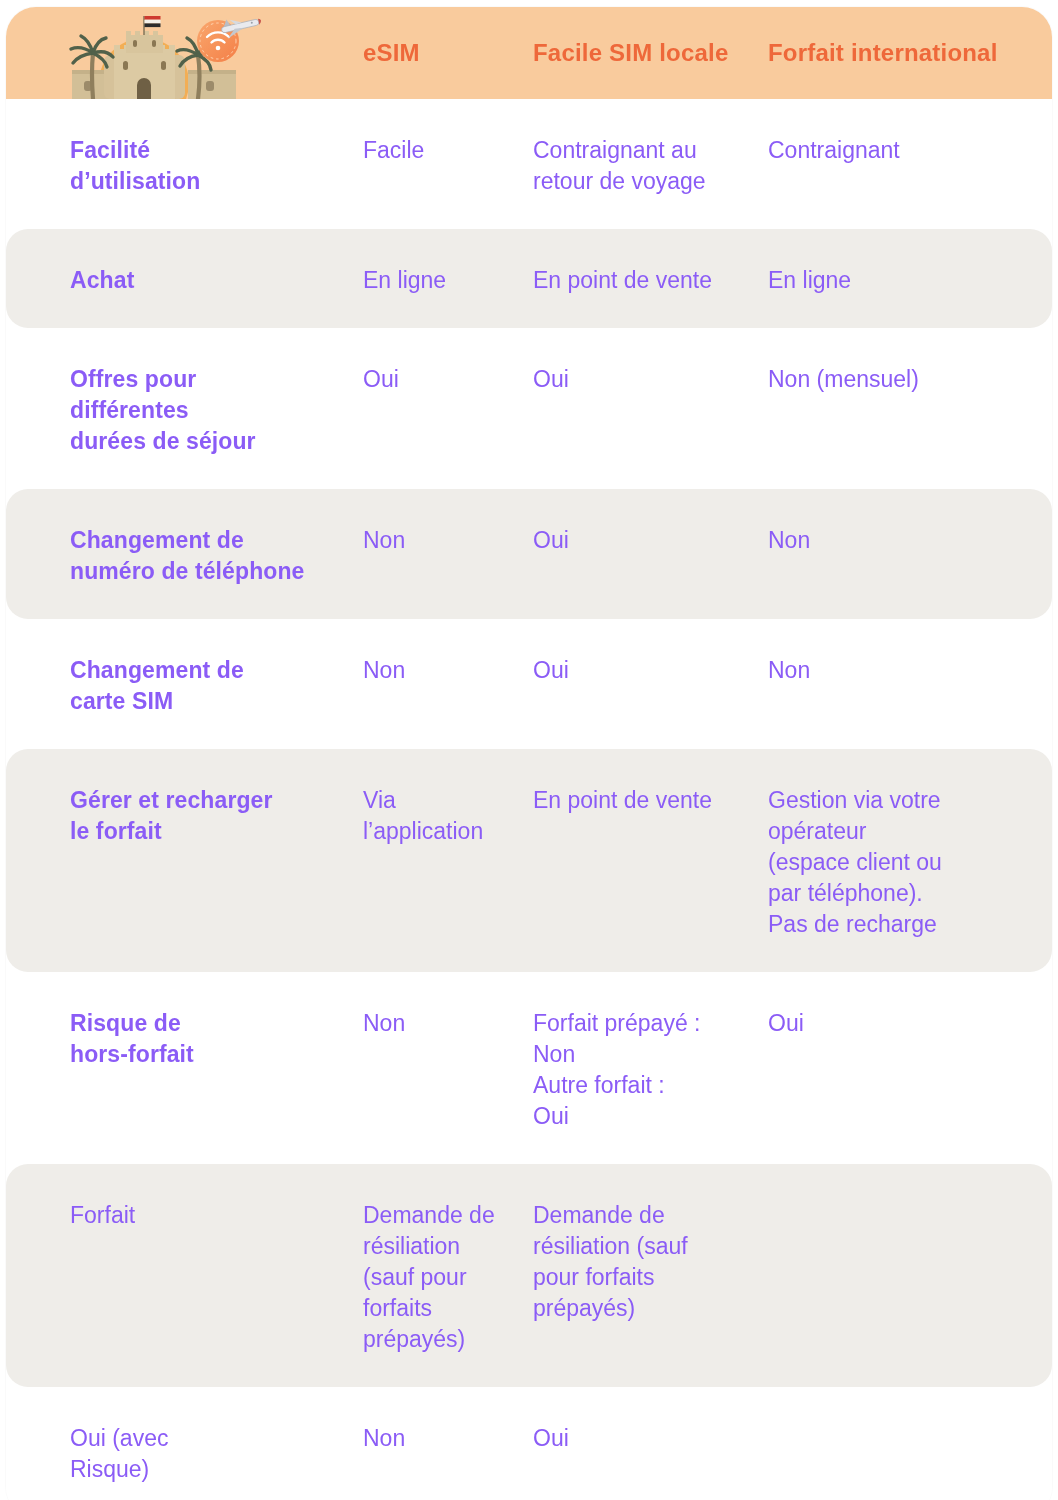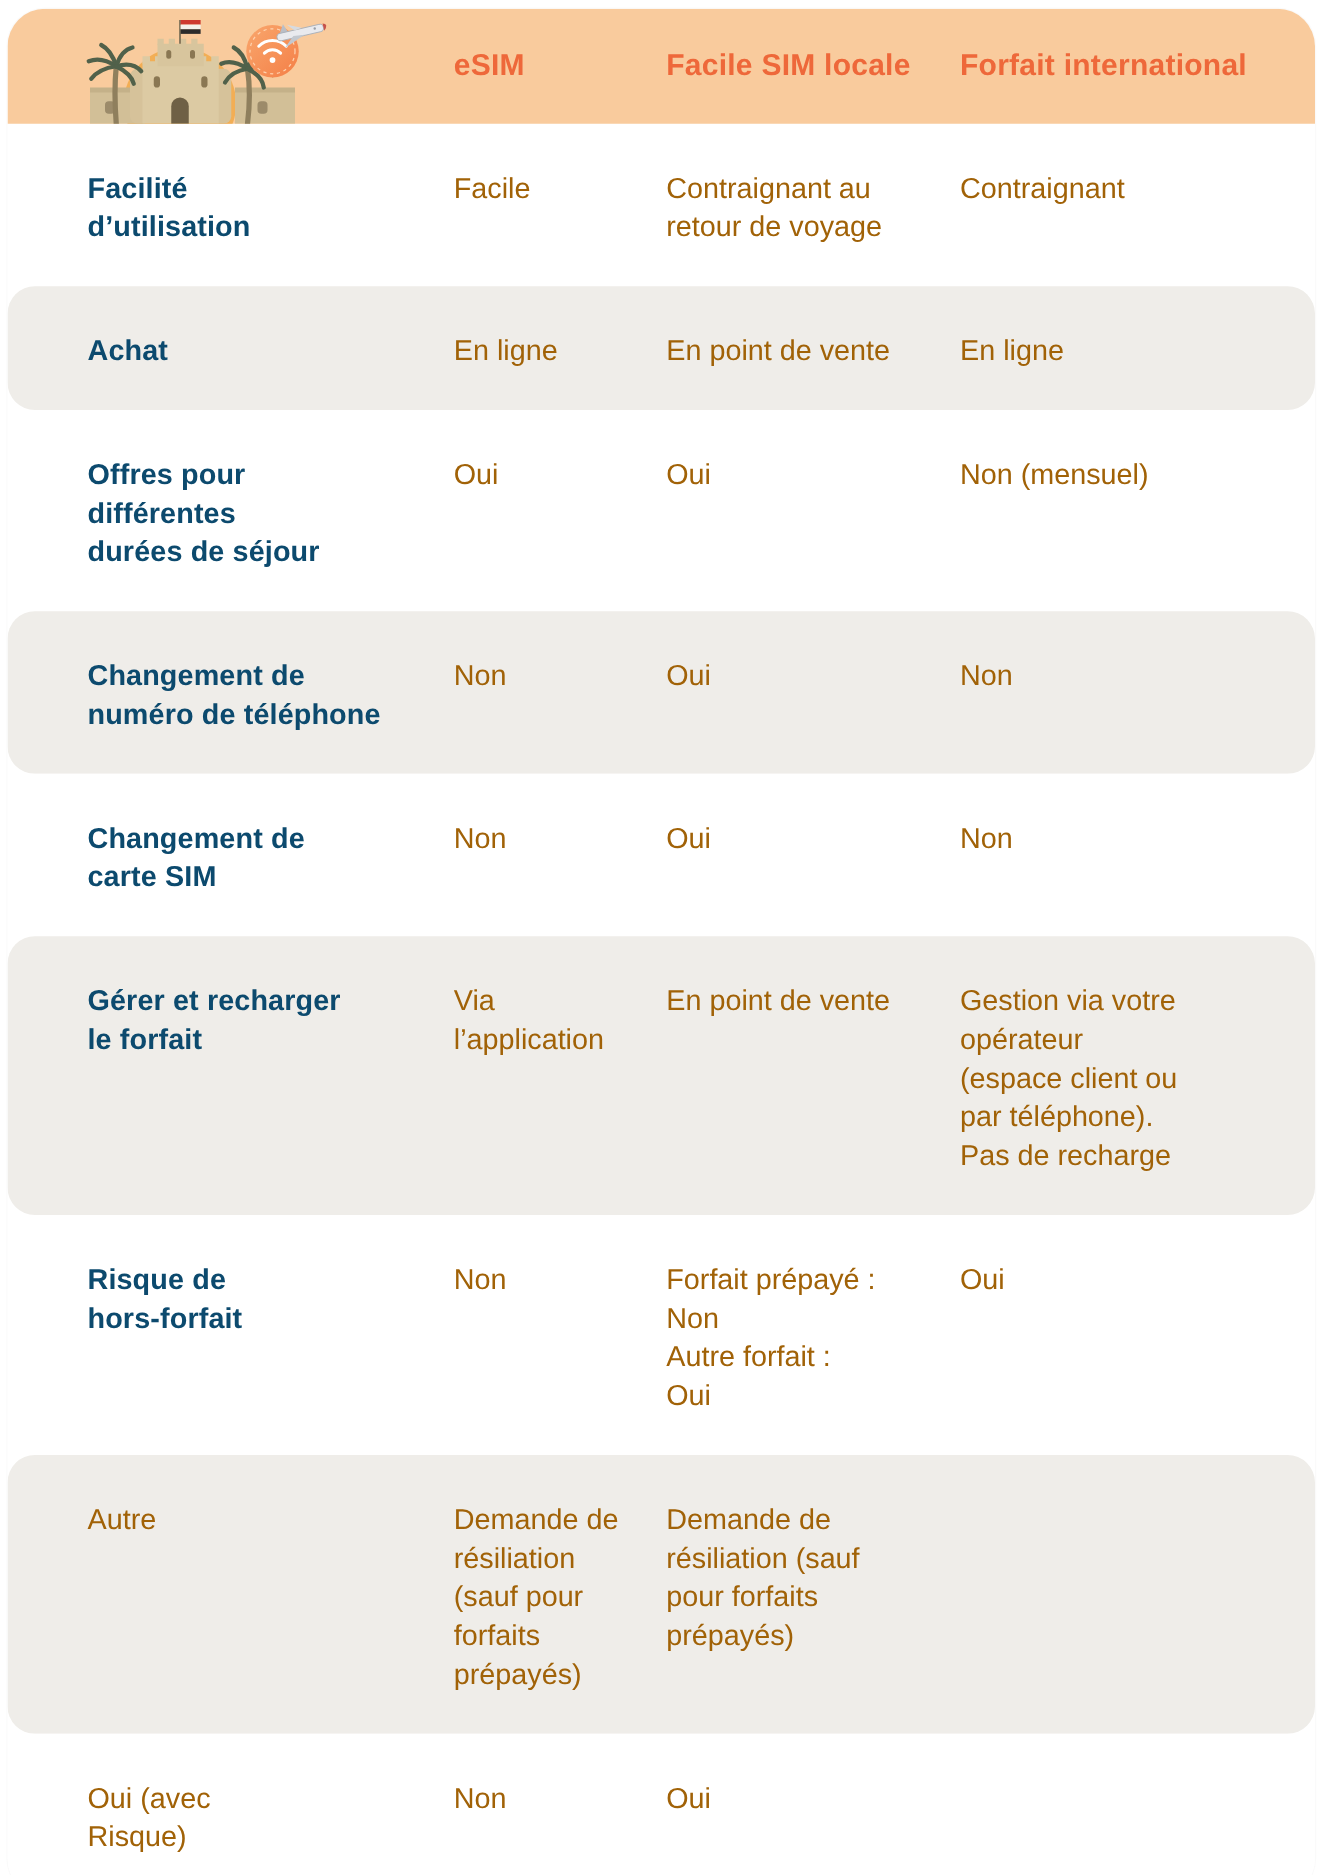--- a/index.html
+++ b/index.html
@@ -45,27 +45,27 @@
   .row {
     display: grid;
     grid-template-columns: 293px 170px 235px 1fr;
     padding: 36px 30px 32px 64px;
     background: #ffffff;
   }
   .row.alt { background: #efede9; border-radius: 22px; }
   .cell {
     font-size: 23px;
     line-height: 31px;
-    color: #a16207;
+    color: #8b5cf6;
     white-space: pre-line;
     padding-right: 18px;
   }
   .cell.label {
     font-weight: 700;
-    color: #0c4a6e;
+    color: #8b5cf6;
     letter-spacing: 0.1px;
   }
 </style>
 </head>
 <body>
 
 <div class="card">
 
   <div class="header">
 
@@ -221,21 +221,21 @@
 hors-forfait</div>
     <div class="cell">Non</div>
     <div class="cell">Forfait prépayé :
 Non
 Autre forfait :
 Oui</div>
     <div class="cell">Oui</div>
   </div>
 
   <div class="row alt">
-    <div class="cell">Autre</div>
+    <div class="cell">Forfait</div>
     <div class="cell">Demande de
 résiliation (sauf pour
 forfaits prépayés)</div>
     <div class="cell">Demande de
 résiliation (sauf
 pour forfaits
 prépayés)</div>
   </div>
 
   <div class="row">

